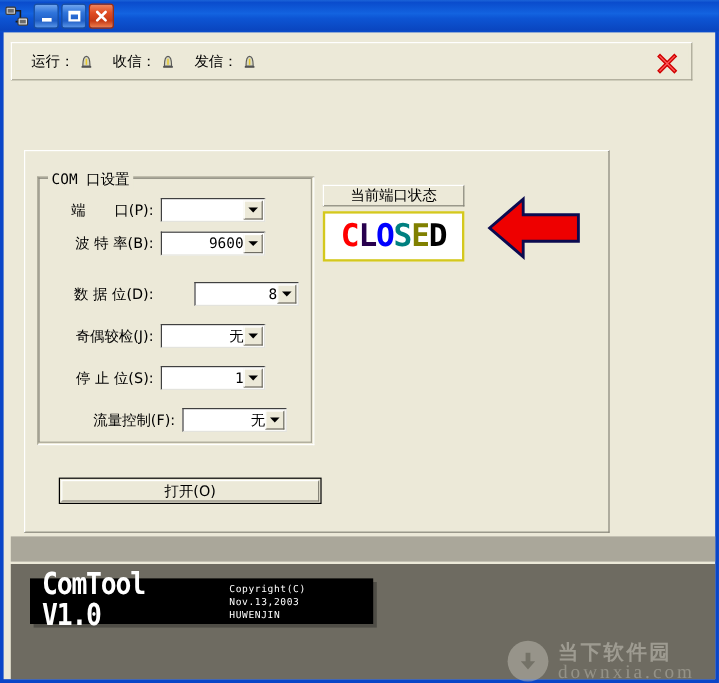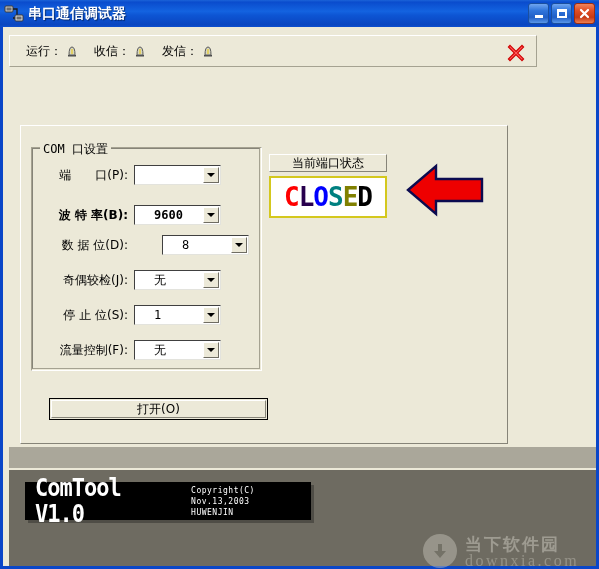--- a/index.html
+++ b/index.html
@@ -47,21 +47,21 @@
   .minbar{width:8px;height:3px;background:#fff;margin-top:6px;}
   .maxbox{width:10px;height:9px;border:2px solid #fff;border-top-width:3px;box-sizing:border-box;}
   
   .client{
     position:absolute;left:3px;top:27px;width:593px;height:539px;
     background:#ece9d8;
     box-sizing:border-box;
   }
   
   .toolbar{
-    position:absolute;left:6px;top:8px;width:528px;height:32px;
+    position:absolute;left:6px;top:8px;width:568px;height:32px;
     background:#ece9d8;
     border:1px solid #ffffff;
     border-top-color:#ffffff;border-left-color:#ffffff;
     border-right-color:#a5a291;border-bottom-color:#a5a291;
     box-sizing:border-box;
     display:flex;align-items:center;
   }
   .toolbar-inner{
     position:absolute;left:1px;top:1px;right:1px;bottom:1px;
     border:1px solid #ece9d8;
@@ -135,23 +135,23 @@
   }
   .combo{
     width:87px;height:20px;box-sizing:border-box;
     background:#ffffff;
     border:1px solid #7f9db9;
     border-top-color:#404040;border-left-color:#404040;
     border-right-color:#e3e3dd;border-bottom-color:#e3e3dd;
     display:flex;align-items:center;position:relative;
   }
   .combo-val{
-    flex:1;font-size:12px;color:#000;padding-left:19px;
+    flex:1;font-size:12px;color:#000;padding-left:3px;
     font-family:"DejaVu Sans Mono","DejaVu Sans",monospace;
-    overflow:hidden;white-space:nowrap;
+    overflow:hidden;white-space:nowrap;text-align:right;
   }
   .combo-btn{
     width:16px;height:16px;margin-right:1px;flex:none;
     background:#ece9d8;
     border:1px solid #ffffff;
     border-right-color:#6f6d63;border-bottom-color:#6f6d63;
     box-sizing:border-box;
     display:flex;align-items:center;justify-content:center;
   }
   .arrow-down{
@@ -256,21 +256,20 @@
   <div class="titlebar">
     <div class="title-icon">
       <svg width="20" height="18" viewBox="0 0 20 18">
         <rect x="1" y="1" width="8" height="6" rx="1" fill="#c8c8c8" stroke="#3a3a3a" stroke-width="1"></rect>
         <rect x="2.5" y="2.5" width="5" height="3" fill="#6b6b6b"></rect>
         <path d="M9 4 L13 4 L13 13 L9 13" fill="none" stroke="#1a1a1a" stroke-width="1.3"></path>
         <rect x="11" y="10" width="8" height="6" rx="1" fill="#dcdcdc" stroke="#3a3a3a" stroke-width="1"></rect>
         <rect x="12.5" y="11.5" width="5" height="3" fill="#6b6b6b"></rect>
       </svg>
     </div>
-    <div class="title-text">串口通信调试器</div>
     <div class="winbtns">
       <div class="winbtn min">
         <div class="minbar"></div>
       </div>
       <div class="winbtn max">
         <div class="maxbox"></div>
       </div>
       <div class="winbtn close">
         <svg width="13" height="13" viewBox="0 0 13 13">
           <path d="M3 3 L10 10 M10 3 L3 10" stroke="#ffffff" stroke-width="2.2" stroke-linecap="round"></path>
@@ -334,21 +333,21 @@
         <div class="row" style="left:0px;top:24px;">
           <div class="row-label">端　　口(P):</div>
           <div class="combo">
             <div class="combo-val"></div>
             <div class="combo-btn">
                 <div class="arrow-down"></div>
               </div>
           </div>
         </div>
 
-        <div class="row" style="left:0px;top:64px;font-weight:bold;">
+        <div class="row" style="left:0px;top:52px;">
           <div class="row-label">波 特 率(B):</div>
           <div class="combo">
             <div class="combo-val">9600</div>
             <div class="combo-btn">
                 <div class="arrow-down"></div>
               </div>
           </div>
         </div>
 
         <div class="row" style="left:0px;top:94px;gap:28px;">
@@ -374,21 +373,21 @@
         <div class="row" style="left:0px;top:164px;">
           <div class="row-label">停 止 位(S):</div>
           <div class="combo">
             <div class="combo-val">1</div>
             <div class="combo-btn">
                 <div class="arrow-down"></div>
               </div>
           </div>
         </div>
 
-        <div class="row" style="left:0px;top:199px;">
+        <div class="row" style="left:18px;top:199px;">
           <div class="row-label">流量控制(F):</div>
           <div class="combo">
             <div class="combo-val">无</div>
             <div class="combo-btn">
                 <div class="arrow-down"></div>
               </div>
           </div>
         </div>
       </div>
 

